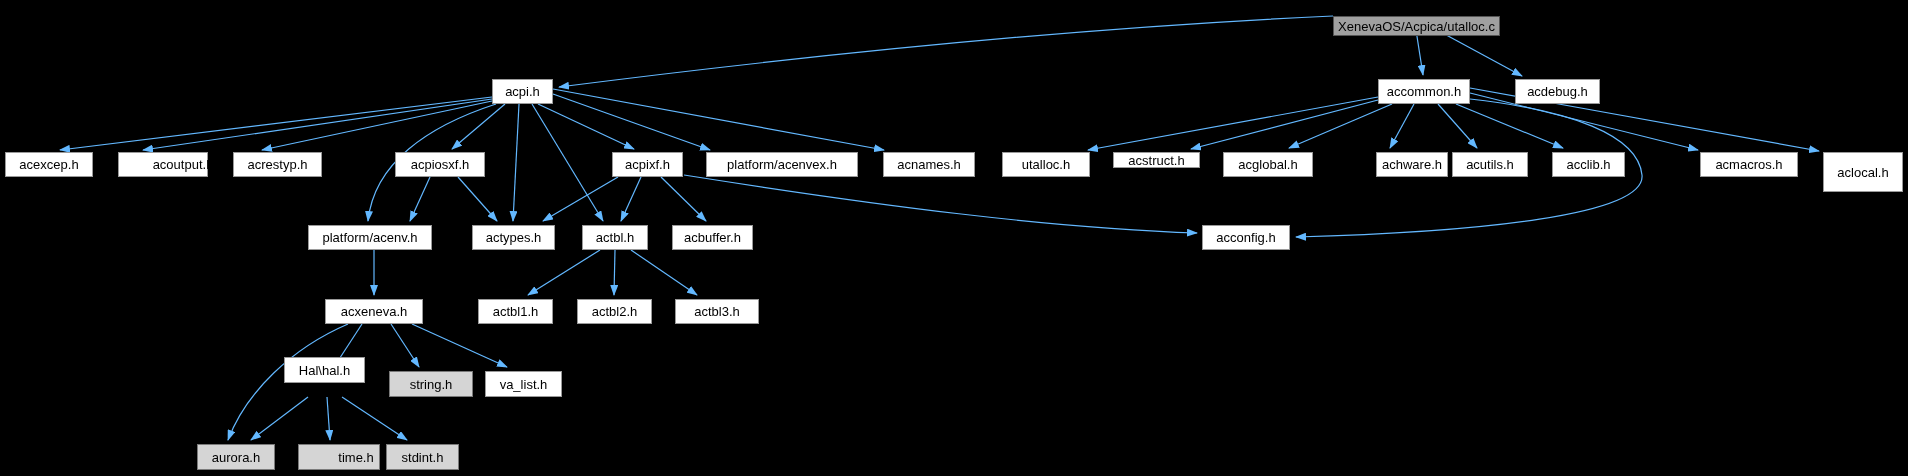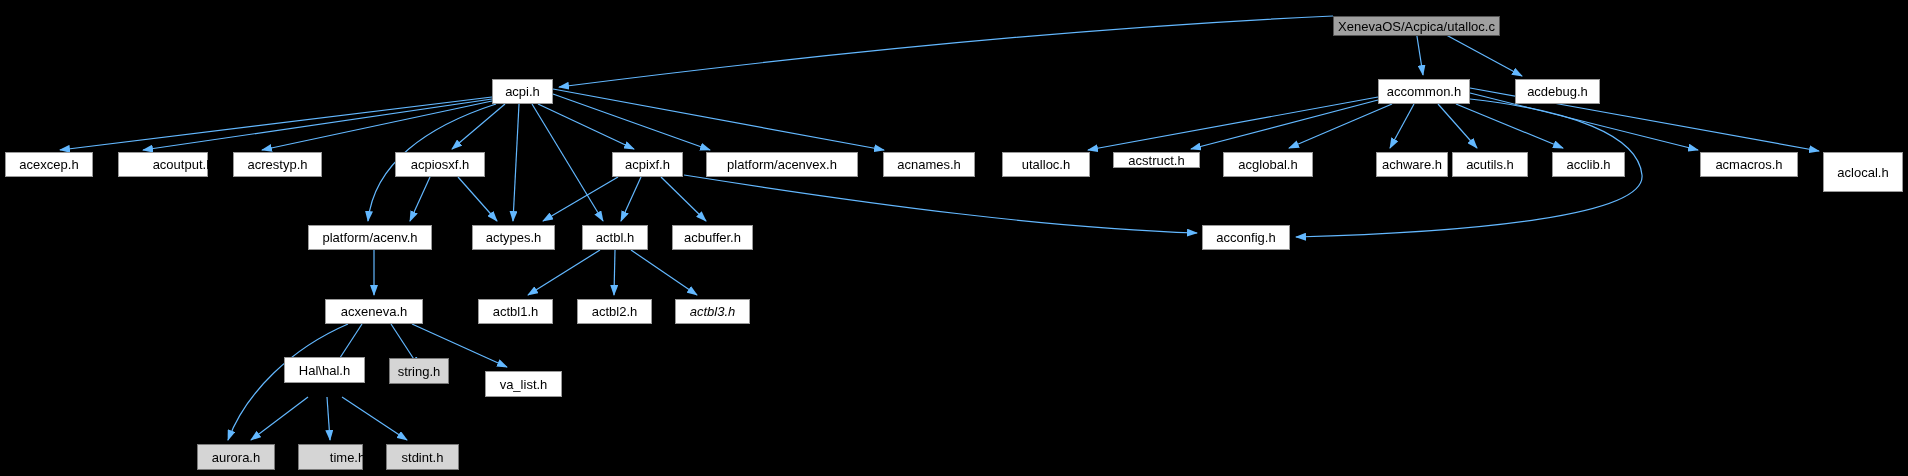--- a/index.html
+++ b/index.html
@@ -82,20 +82,20 @@
     <div class="node" style="left: 1700px; top: 152px; width: 98px; height: 25px;">acmacros.h</div>
     <div class="node" style="left: 1823px; top: 152px; width: 80px; height: 40px;">aclocal.h</div>
     <div class="node" style="left: 308px; top: 225px; width: 124px; height: 25px;">platform/acenv.h</div>
     <div class="node" style="left: 472px; top: 225px; width: 83px; height: 25px;">actypes.h</div>
     <div class="node" style="left: 582px; top: 225px; width: 66px; height: 25px;">actbl.h</div>
     <div class="node" style="left: 672px; top: 225px; width: 81px; height: 25px;">acbuffer.h</div>
     <div class="node" style="left: 1202px; top: 225px; width: 88px; height: 25px;">acconfig.h</div>
     <div class="node" style="left: 325px; top: 299px; width: 98px; height: 25px;">acxeneva.h</div>
     <div class="node" style="left: 478px; top: 299px; width: 75px; height: 25px;">actbl1.h</div>
     <div class="node" style="left: 577px; top: 299px; width: 75px; height: 25px;">actbl2.h</div>
-    <div class="node" style="left: 675px; top: 299px; width: 75px; height: 25px; font-style: italic;">actbl3.h</div>
+    <div class="node" style="left: 675px; top: 299px; width: 84px; height: 25px;">actbl3.h</div>
     <div class="node" style="left: 284px; top: 357px; width: 81px; height: 26px;">Hal\hal.h</div>
-    <div class="node plain" style="left: 389px; top: 358px; width: 60px; height: 26px;">string.h</div>
+    <div class="node plain" style="left: 389px; top: 371px; width: 84px; height: 26px;">string.h</div>
     <div class="node" style="left: 485px; top: 371px; width: 77px; height: 26px;">va_list.h</div>
     <div class="node plain" style="left: 197px; top: 444px; width: 78px; height: 26px;">aurora.h</div>
-    <div class="node plain" style="left: 298px; top: 444px; width: 65px; height: 26px; padding-left: 34px;">time.h</div>
+    <div class="node plain" style="left: 298px; top: 444px; width: 82px; height: 26px; padding-left: 34px;">time.h</div>
     <div class="node plain" style="left: 386px; top: 444px; width: 73px; height: 26px;">stdint.h</div>
   </div>
 
 </body></html>

